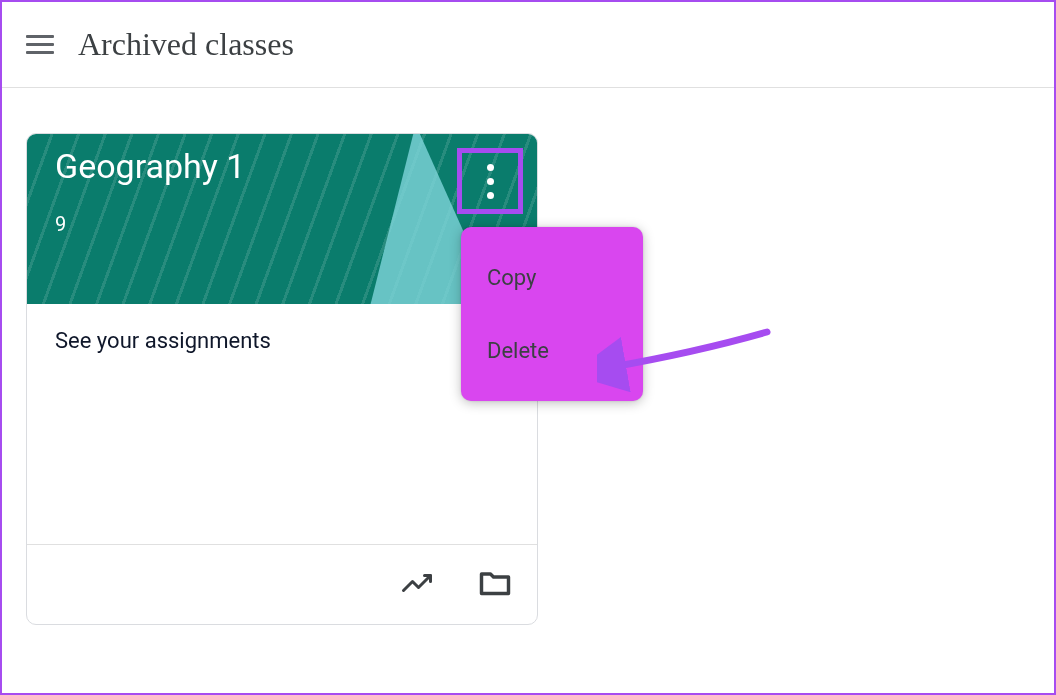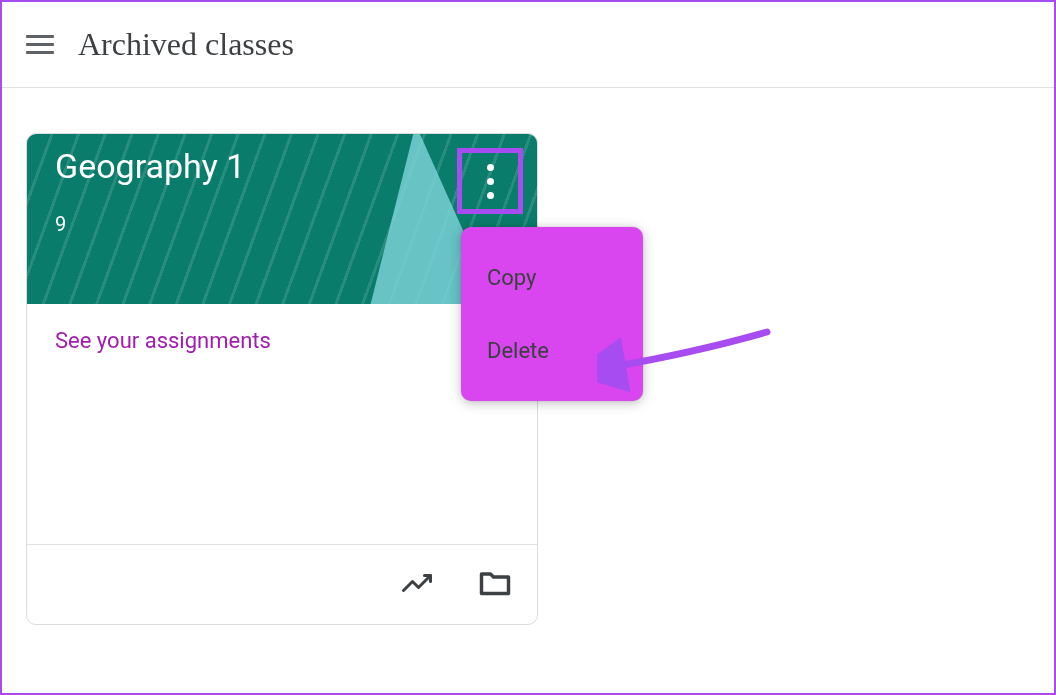--- a/index.html
+++ b/index.html
@@ -115,21 +115,21 @@
     .dots span {
       width: 7px;
       height: 7px;
       border-radius: 50%;
       background: #fff;
     }
     .card-body {
       padding: 24px 28px;
       height: 240px;
       font-size: 22px;
-      color: #a21caf;
+      color: #0f172a;
     }
     .card-footer {
       border-top: 1px solid #e0e0e0;
       display: flex;
       justify-content: flex-end;
       align-items: center;
       padding: 14px 24px;
       gap: 42px;
       height: 80px;
     }

